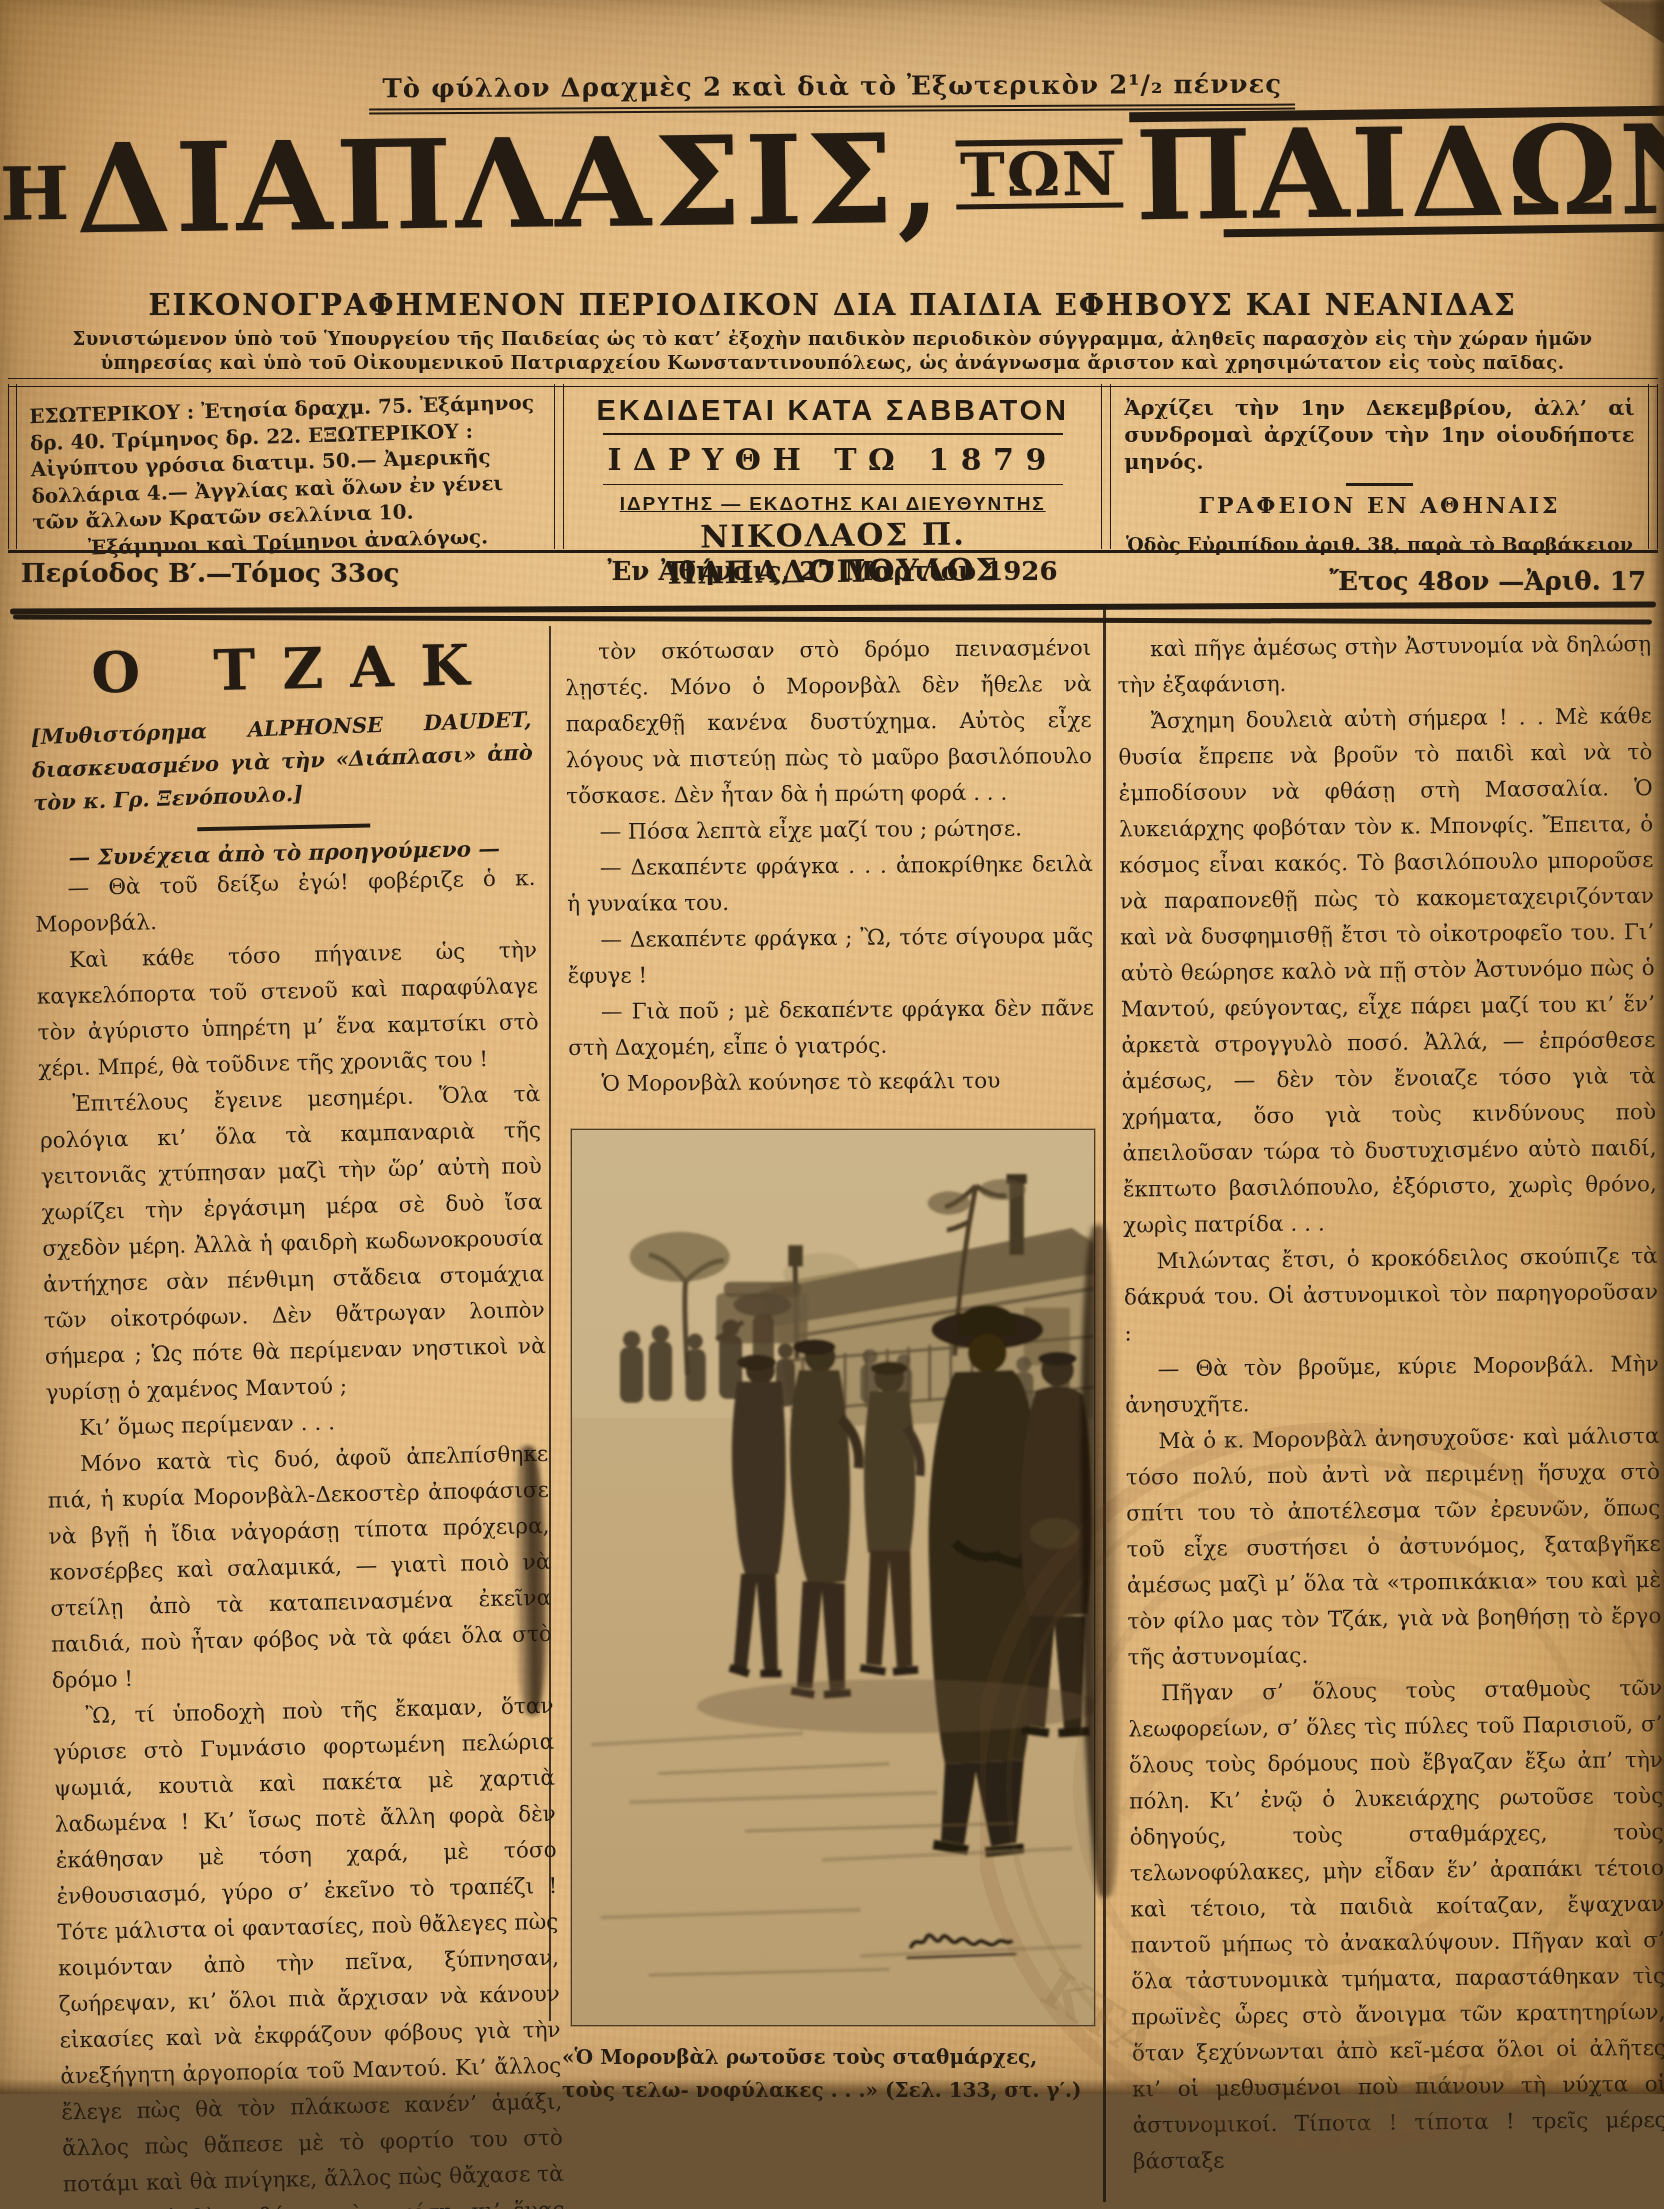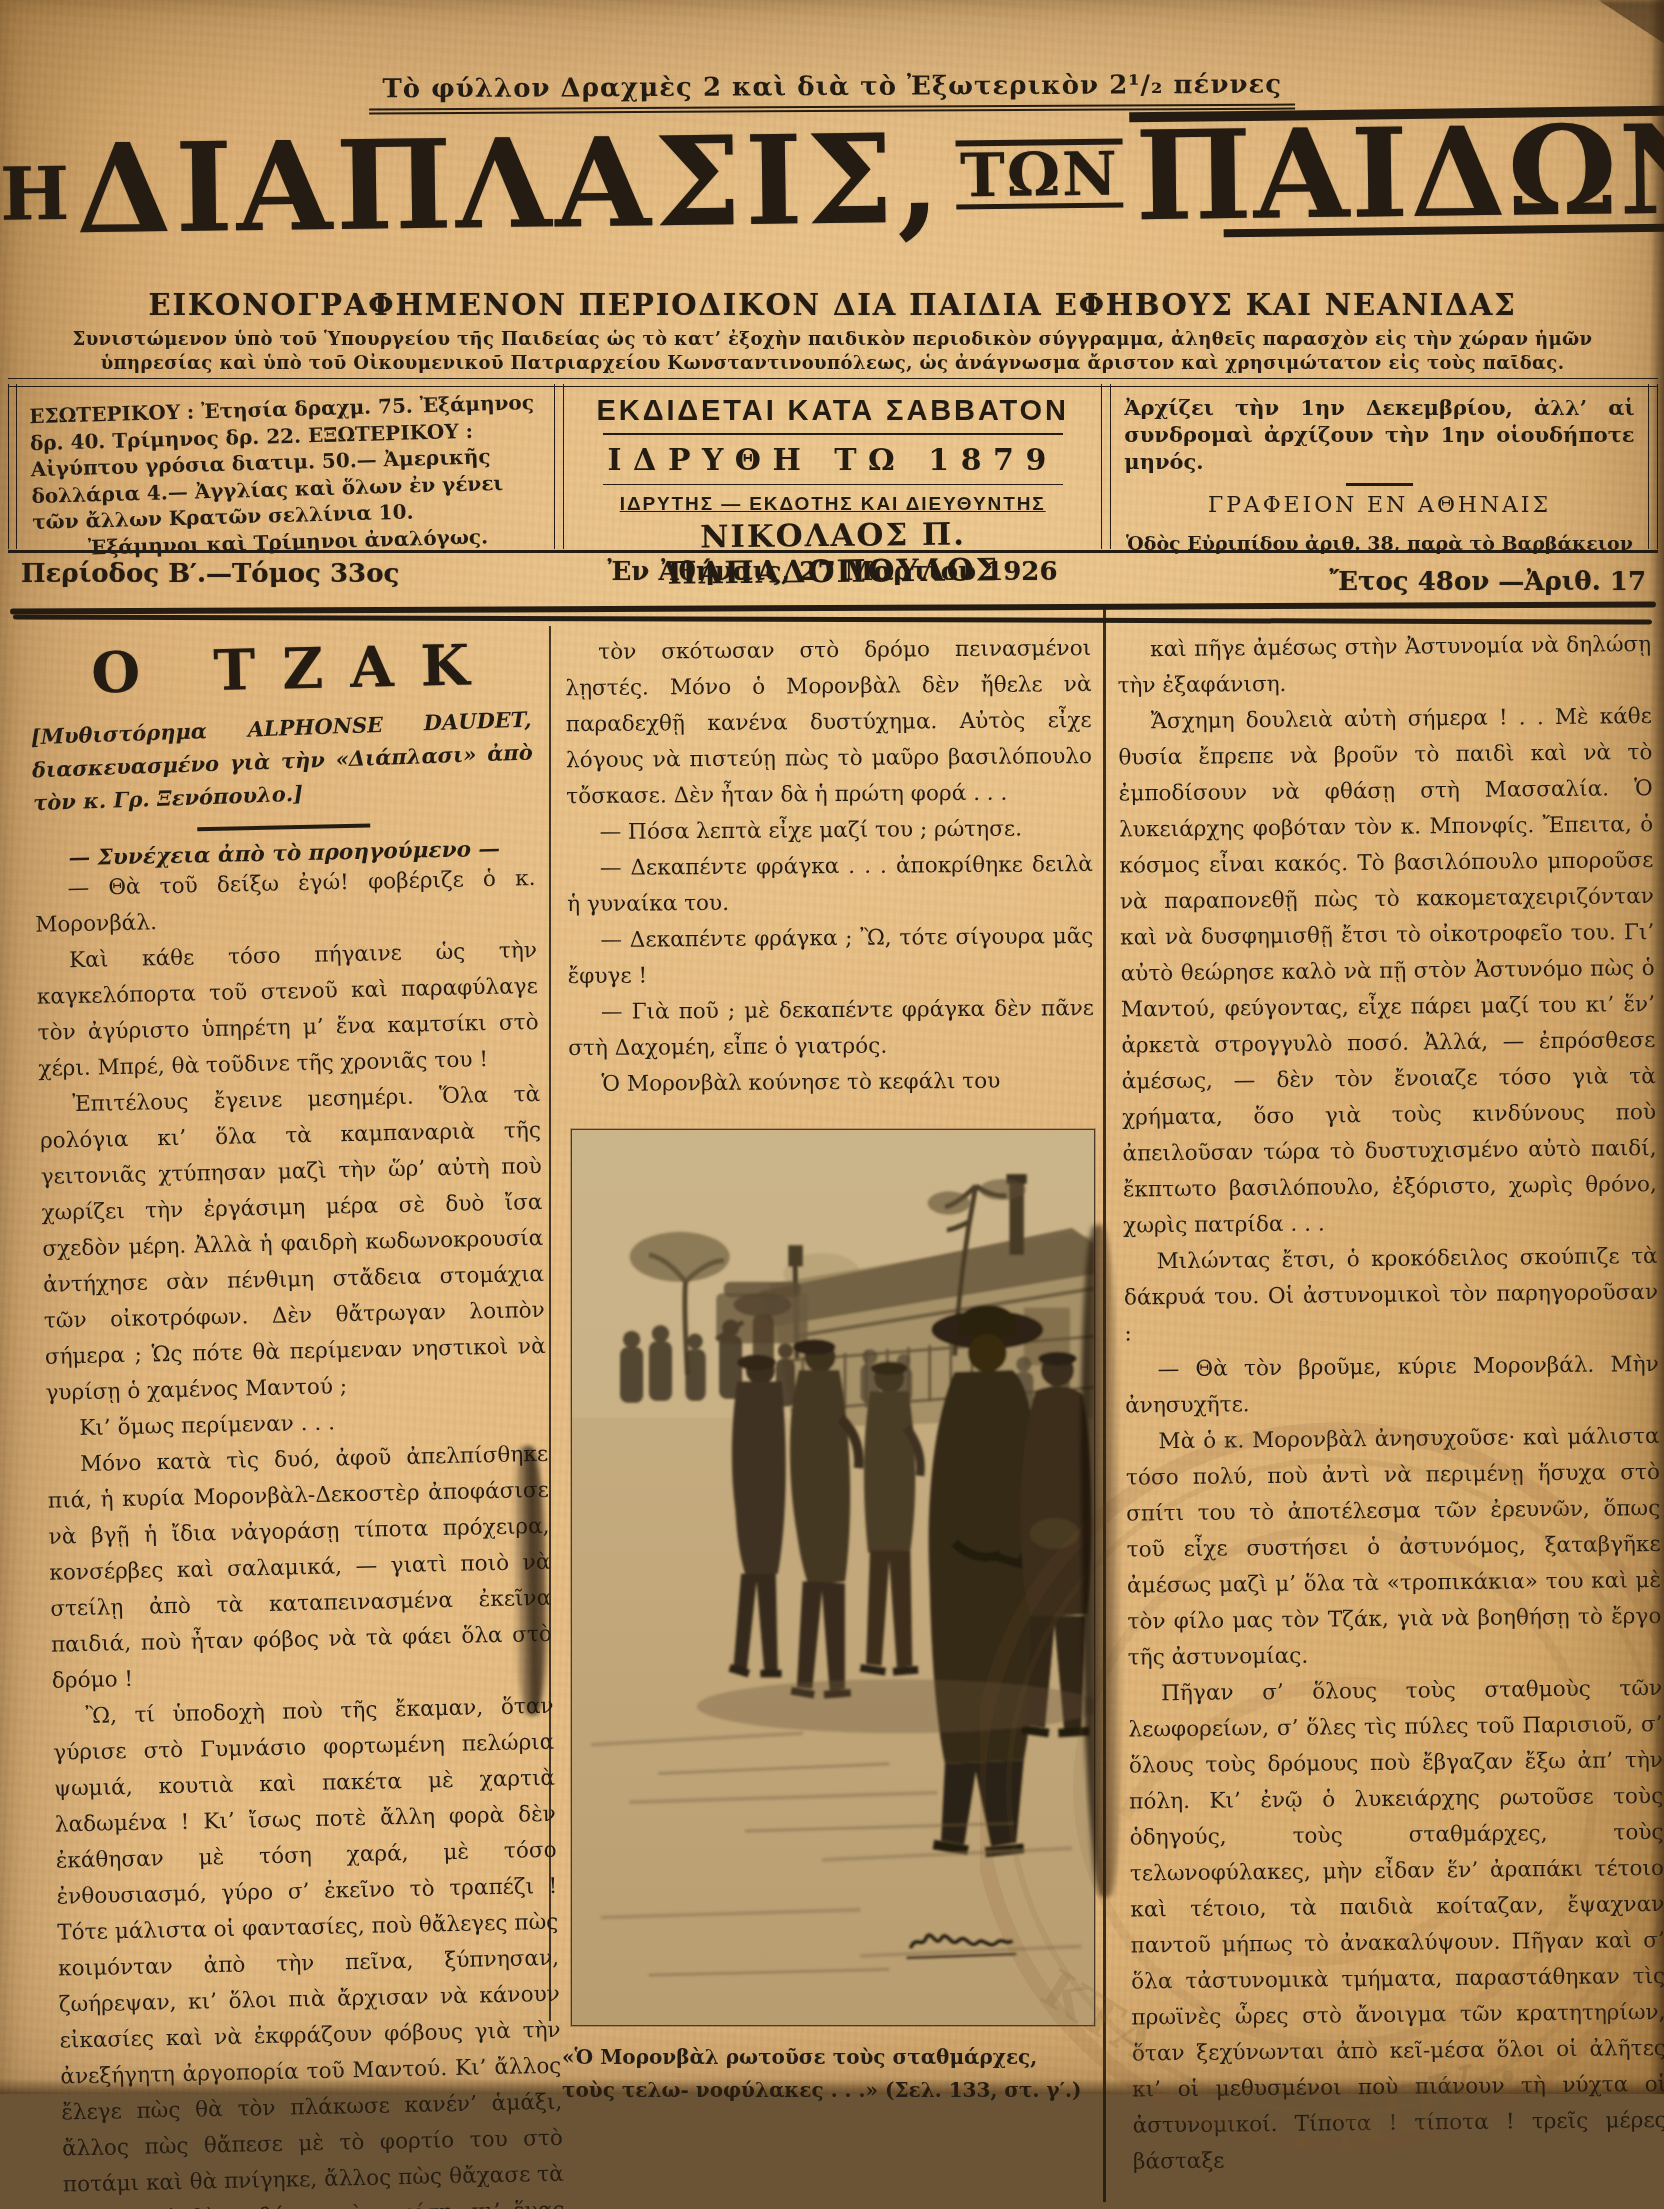--- a/index.html
+++ b/index.html
@@ -54,21 +54,21 @@
   .ibox-left .ib-body{transform:rotate(-1.6deg);}
   .ib-line3{text-align:center;}
   .ibox-center{text-align:center;}
   .ic-issued{font-family:"Liberation Sans","DejaVu Sans",sans-serif;font-weight:bold;font-size:29px;letter-spacing:2.9px;margin-top:3.8px;}
   .ic-rule{height:1.9px;background:#241c12;margin:6.7px 25px;}
   .ic-founded{font-size:30px;font-weight:bold;letter-spacing:11.5px;margin:1.9px 0 0;}
   .ic-role{font-family:"Liberation Sans","DejaVu Sans",sans-serif;font-weight:bold;font-size:19px;letter-spacing:1.9px;margin-top:7.7px;text-decoration:underline;}
   .ic-name{font-size:31px;font-weight:bold;letter-spacing:1.9px;margin-top:1.9px;transform:rotate(-.6deg);}
   .ibox-right .ib-para{font-size:21px;font-weight:bold;line-height:1.3;text-align:justify;margin-top:3.8px;}
   .ir-minirule{width:67px;height:2.9px;background:#241c12;margin:7.7px auto 5.8px;}
-  .ir-office{text-align:center;font-size:22px;font-weight:normal;letter-spacing:2.9px;}
+  .ir-office{text-align:center;font-size:22px;font-weight:bold;letter-spacing:2.9px;}
   .ir-addr{text-align:center;font-size:19px;font-weight:bold;margin-top:15px;}
   .row-bottom-rule{top:550px;left:7.7px;width:1650px;height:2.9px;}
 
   
   .issue-left{top:558px;left:21px;font-size:26px;font-weight:bold;}
   .issue-center{top:556px;left:50%;transform:translateX(-50%);font-size:26px;font-weight:bold;}
   .issue-right{top:566px;right:19px;font-size:26px;font-weight:bold;}
   .wavy1{top:605px;left:9.6px;width:1646px;height:5.8px;background:#241c12;border-radius:5.8px/100%;transform:rotate(-.25deg);}
   .wavy2{top:617px;left:13.4px;width:1639px;height:4.8px;background:#241c12;border-radius:5.8px/100%;transform:rotate(.18deg);}
 

